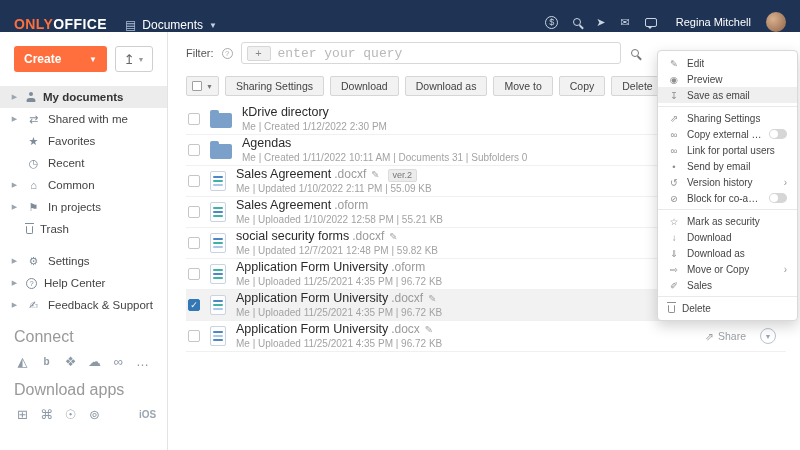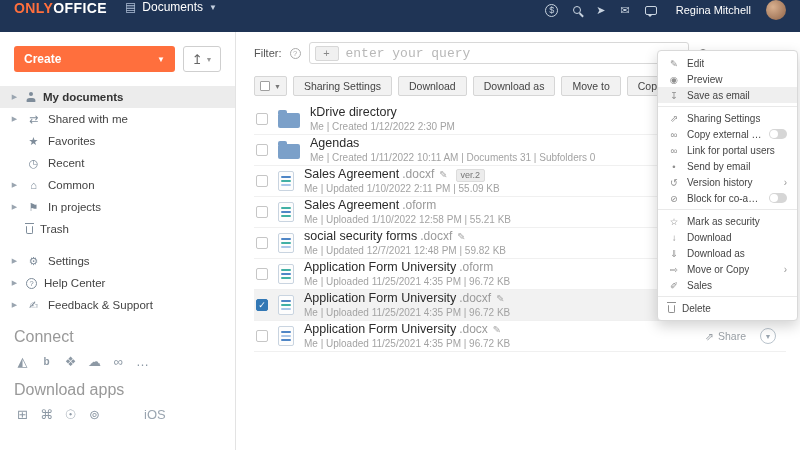--- a/index.html
+++ b/index.html
@@ -1,34 +1,34 @@
 <!DOCTYPE html>
 <html><head>
 <meta charset="utf-8">
 <style>
   *{margin:0;padding:0;box-sizing:border-box}
   html,body{width:800px;height:450px;overflow:hidden}
   body{font-family:"Liberation Sans","DejaVu Sans",sans-serif;font-size:11px;color:#333;background:#fff;position:relative}
 
   
-  .topbar{height:32px;background:#1f3455;display:flex;align-items:flex-start;padding:0 14px;gap:18px}
+  .topbar{height:32px;background:#1f3455;display:flex;align-items:flex-end;padding:0 14px;gap:18px}
   .logo{font-weight:bold;font-size:14px;letter-spacing:.4px;cursor:pointer;white-space:nowrap}
   .logo .only{color:#ff6f3d}
   .logo .office{color:#fff}
   .topnav{display:flex;align-items:center;gap:6px;color:#fff;font-size:12px;cursor:pointer}
   .topnav .doc-glyph{color:#aebfd6;font-size:12px}
   .topnav .caret{font-size:8px;color:#c4d0df}
   .topbar-right{margin-left:auto;display:flex;align-items:center;gap:15px;color:#c9d4e0}
   .tb-ic{display:inline-flex;align-items:center;justify-content:center;cursor:pointer;color:#c9d4e0}
   .user-name{color:#fff;font-size:11px;margin-left:4px;cursor:pointer}
   .avatar{width:20px;height:20px;border-radius:50%;background:radial-gradient(circle at 35% 35%,#d9b08f,#8d6247);cursor:pointer;flex:none}
 
   
   .layout{display:flex;height:418px}
-  .sidebar{width:236px;flex:none;border-right:1px solid #e3e3e3;padding-top:14px;background:#fff}
+  .sidebar{width:168px;flex:none;border-right:1px solid #e3e3e3;padding-top:14px;background:#fff}
   .main{flex:1;padding:10px 14px 0 18px;min-width:0}
 
   
   .create-row{display:flex;gap:8px;padding:0 14px 14px}
   .btn-create{flex:1;height:26px;background:#ff6f3d;color:#fff;border:none;border-radius:3px;font-size:12px;font-weight:bold;display:flex;align-items:center;justify-content:space-between;padding:0 10px;cursor:pointer;font-family:inherit}
   .btn-create .caret{font-size:8px}
   .btn-upload{width:38px;height:26px;background:#fff;border:1px solid #cfcfcf;border-radius:3px;color:#666;display:flex;align-items:center;justify-content:center;gap:3px;cursor:pointer;font-family:inherit}
   .btn-upload .caret{font-size:7px;color:#999}
   .nav-item{height:22px;display:flex;align-items:center;padding:0 10px;color:#444;font-size:11.5px;cursor:pointer;gap:7px}
   .nav-item.active{background:#ececec;font-weight:bold;color:#333}
@@ -211,21 +211,21 @@
         <span class="svc">☁</span>
         <span class="svc">∞</span>
         <span class="svc">…</span>
       </div>
     <div class="side-label">Download apps</div>
     <div class="icon-row" id="apps-icons">
         <span class="svc">⊞</span>
         <span class="svc">⌘</span>
         <span class="svc">☉</span>
         <span class="svc">⊚</span>
-        <span class="svc textic" style="font-weight: normal; font-size: 13px; padding-left: 32px;">iOS</span>
+        <span class="svc textic" style="font-weight: bold; font-size: 10px; padding-left: 32px;">iOS</span>
       </div>
   </aside>
 
   <main class="main">
     <div class="filter-row">
       <span class="filter-label">Filter:</span>
       <span class="i-help" style="color:#aaa"></span>
       <div class="filter-input">
         <span class="plus-chip">+</span>
         <input type="text" placeholder="enter your query" style="">

